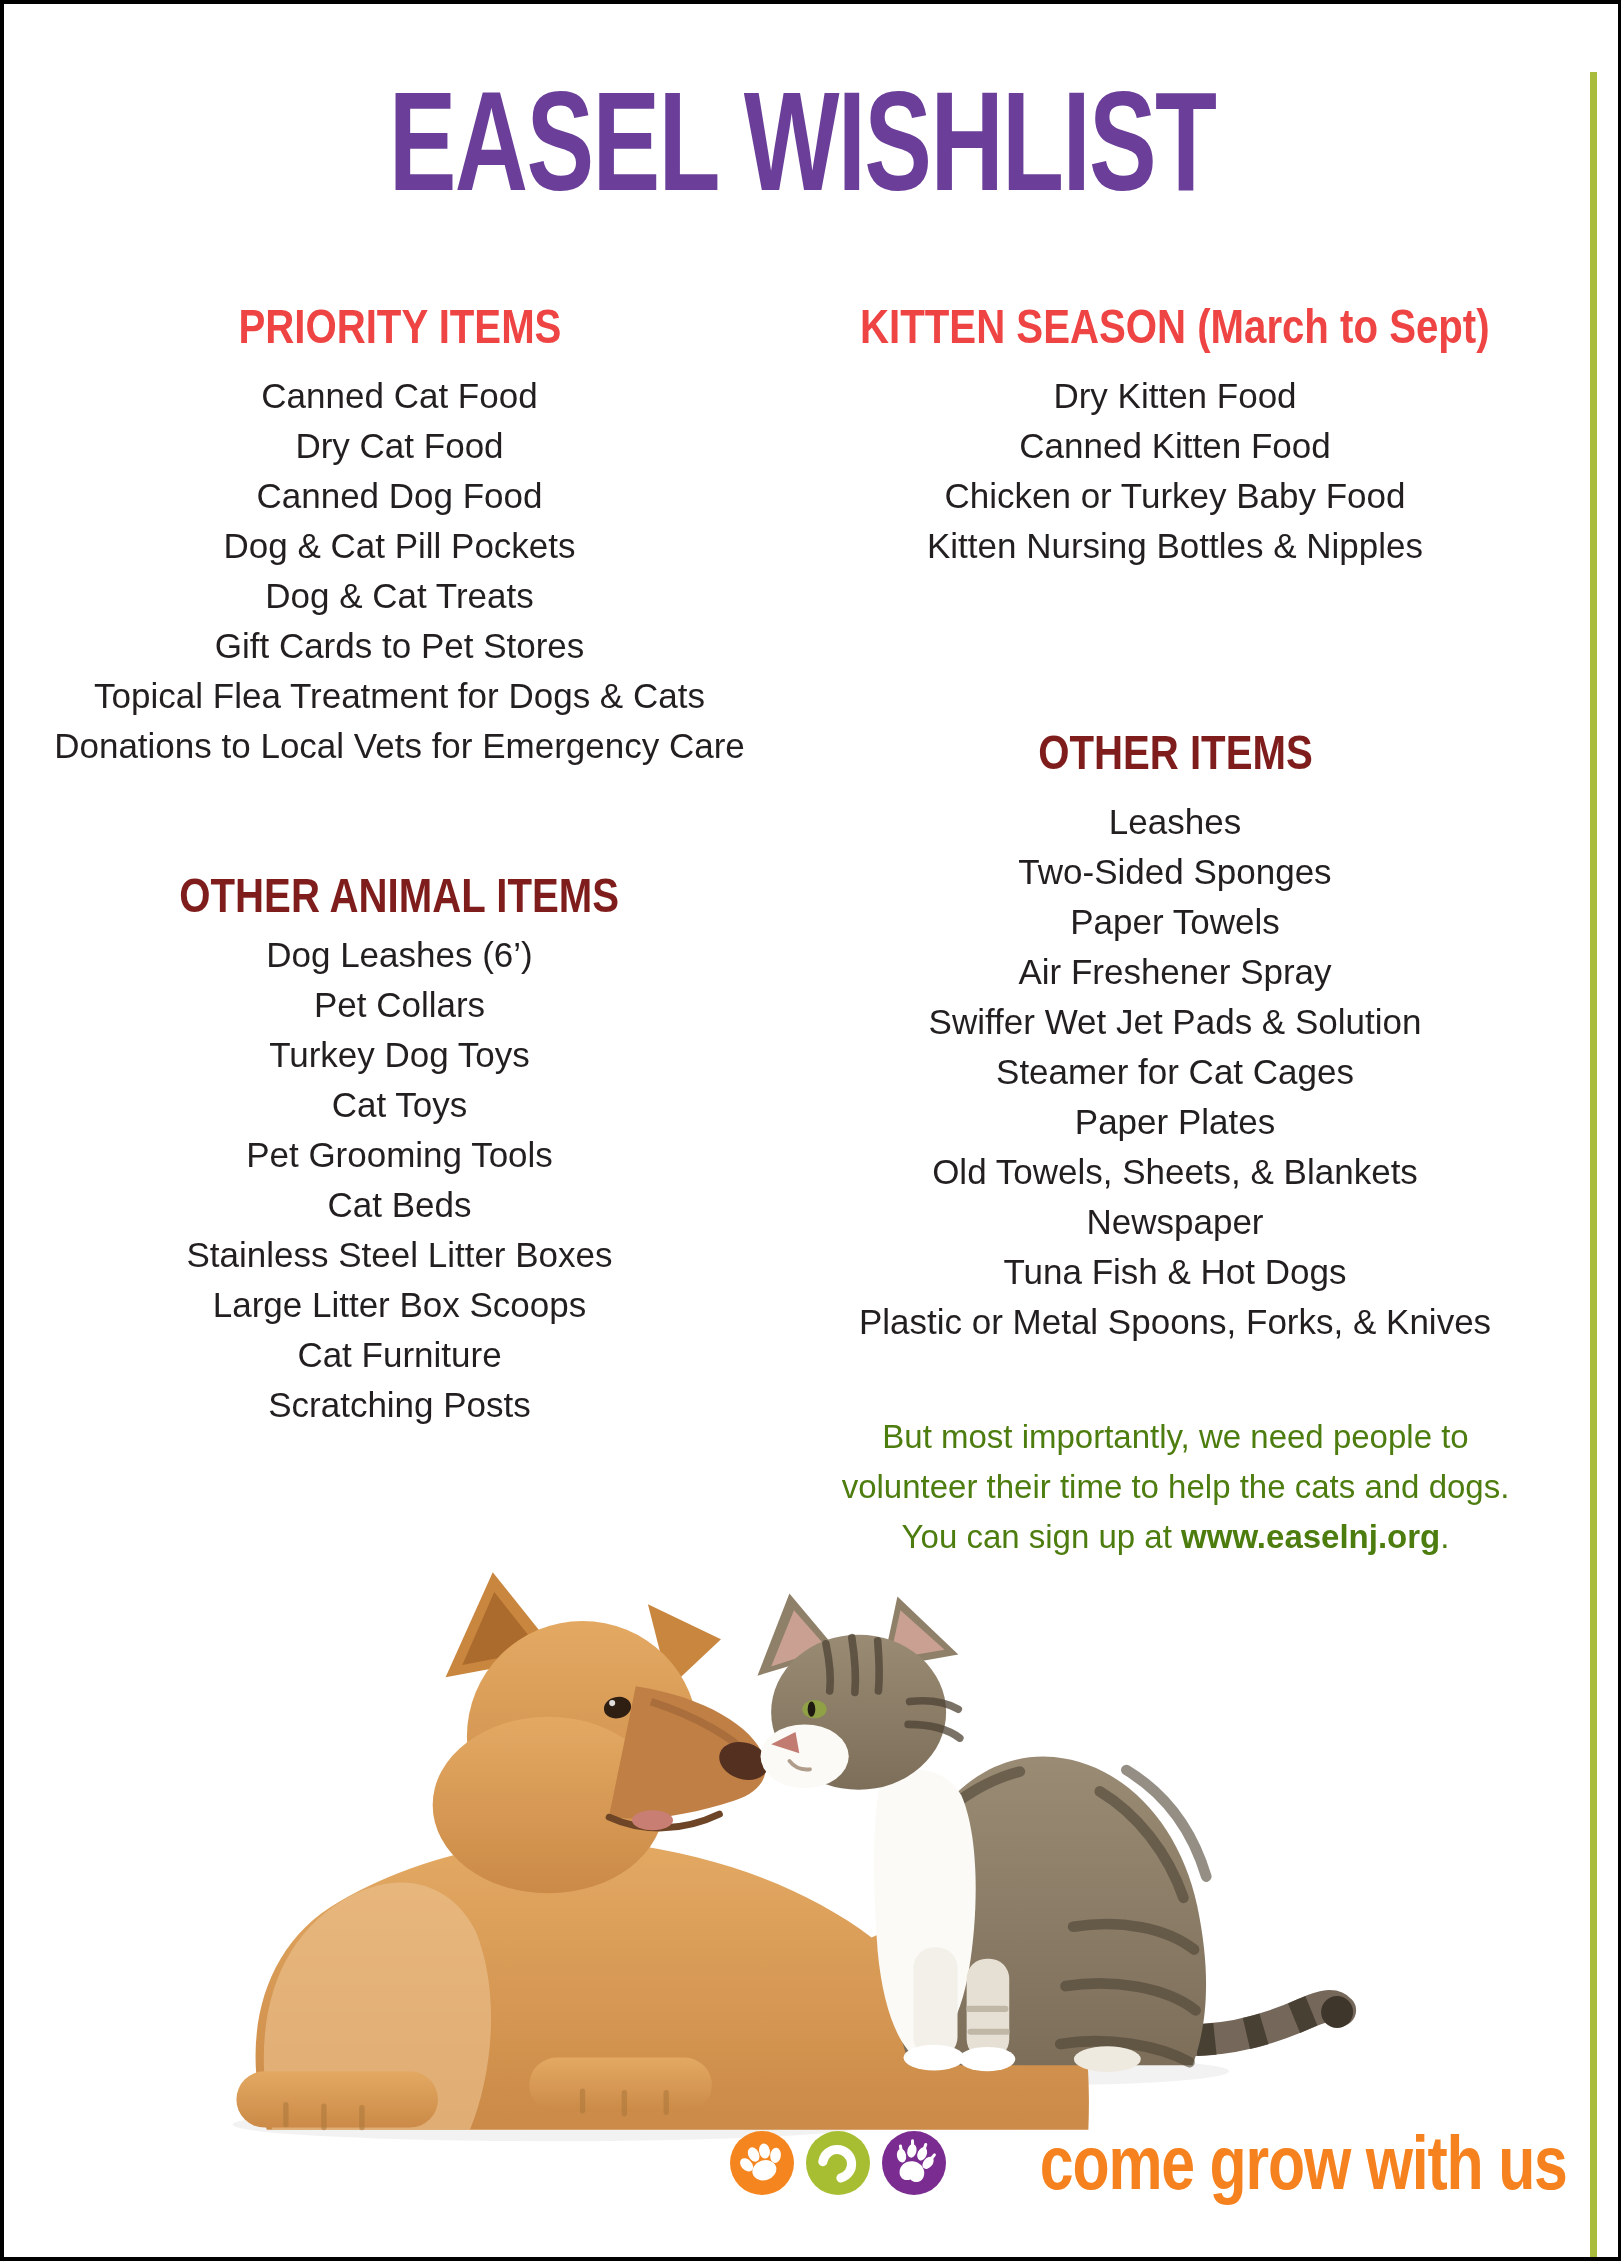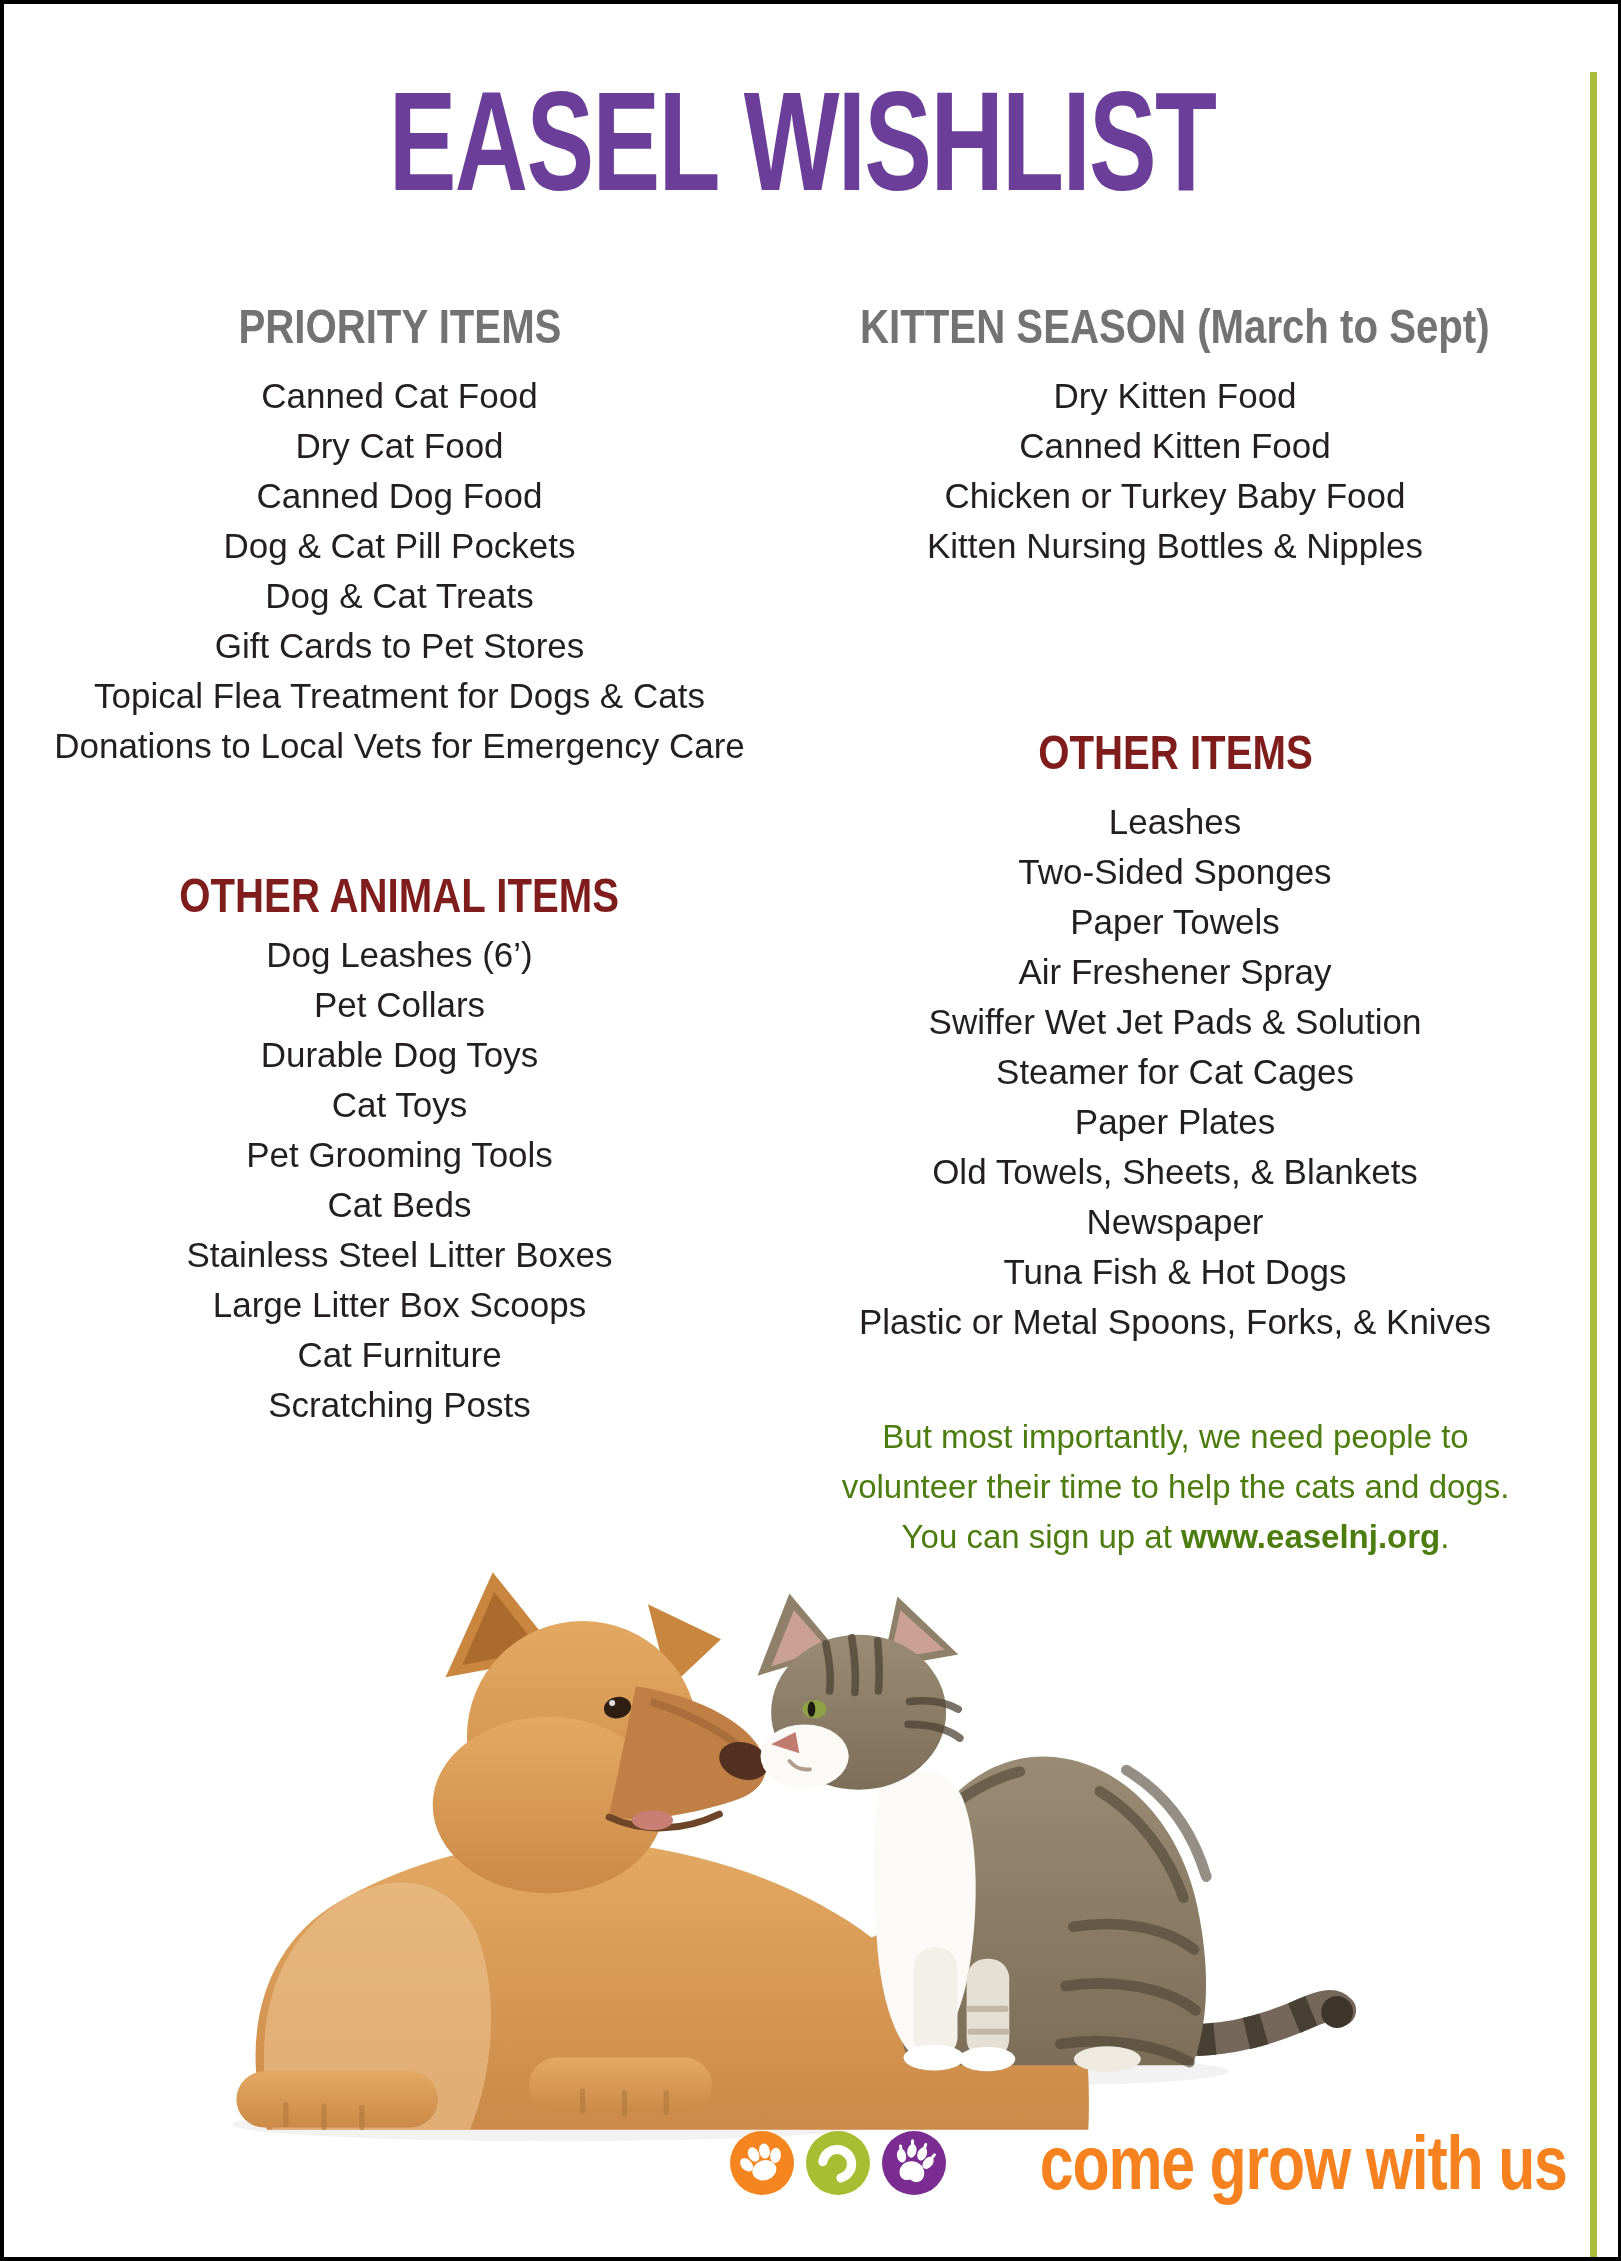--- a/index.html
+++ b/index.html
@@ -26,21 +26,21 @@
     transform:scale(0.72,1.0);transform-origin:center top;
   }
   .heading{
     position:absolute;text-align:center;line-height:49px;
   }
   .heading .h{
     display:inline-block;
     font-size:49px;font-weight:bold;letter-spacing:0px;white-space:nowrap;
     transform:scaleX(0.82);transform-origin:center;
   }
-  .heading.orange{color:#737373;}
+  .heading.orange{color:#ef4444;}
   .heading.green{color:#7f1d1d;}
   .list{
     position:absolute;text-align:center;
     font-size:35px;line-height:50px;color:#231F20;
   }
   .list .li{white-space:nowrap;}
   .col-l{left:0;width:791px;}
   .col-r{left:783px;width:776px;}
   .volunteer{
     position:absolute;left:772px;top:1408px;width:799px;
@@ -93,21 +93,21 @@
       <div class="li">Topical Flea Treatment for Dogs &amp; Cats</div>
       <div class="li">Donations to Local Vets for Emergency Care</div>
     </div>
 
   <div class="heading green col-l" style="top:867px">
     <span class="h">OTHER ANIMAL ITEMS</span>
   </div>
   <div class="list col-l" style="top:926px">
       <div class="li">Dog Leashes (6’)</div>
       <div class="li">Pet Collars</div>
-      <div class="li">Durable Dog Toys</div>
+      <div class="li">Turkey Dog Toys</div>
       <div class="li">Cat Toys</div>
       <div class="li">Pet Grooming Tools</div>
       <div class="li">Cat Beds</div>
       <div class="li">Stainless Steel Litter Boxes</div>
       <div class="li">Large Litter Box Scoops</div>
       <div class="li">Cat Furniture</div>
       <div class="li">Scratching Posts</div>
     </div>
 
   <div class="heading orange col-r" style="top:298px">

